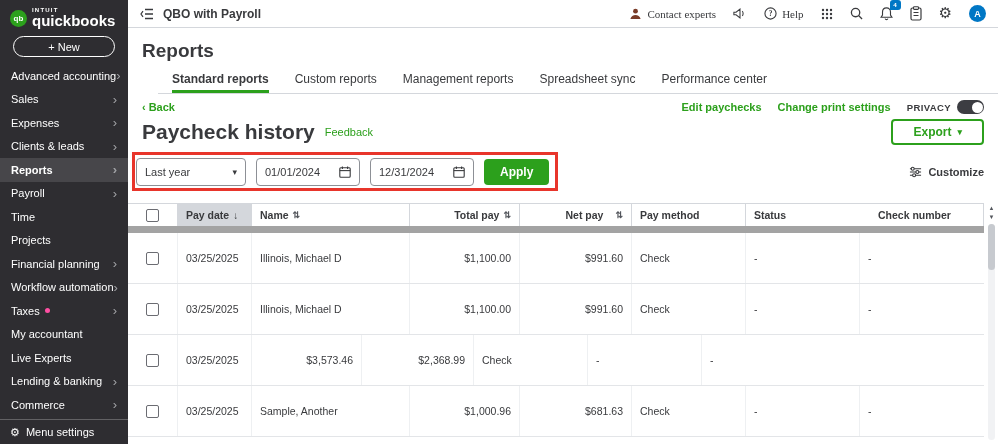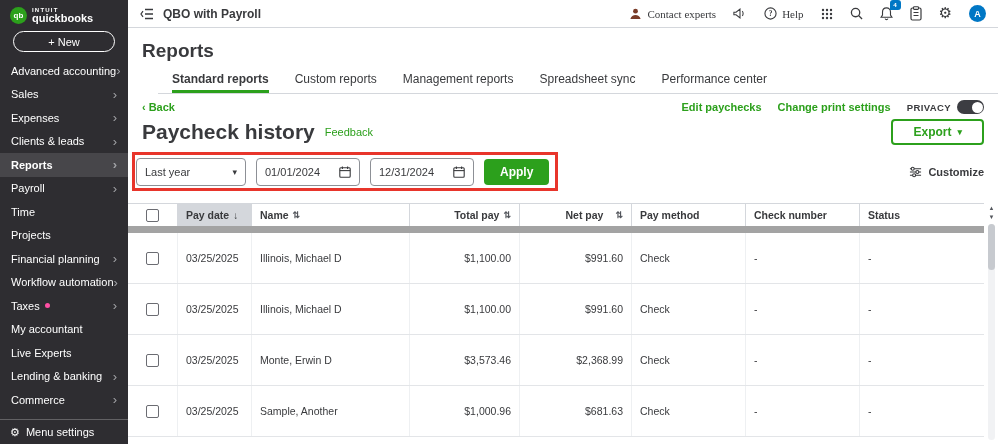--- a/index.html
+++ b/index.html
@@ -5,21 +5,21 @@
   * { margin:0; padding:0; box-sizing:border-box; }
   html,body { width:998px; height:444px; }
   body { font-family:"Liberation Sans",sans-serif; color:#393a3d; background:#fff; overflow:hidden; }
   .page { position:relative; width:998px; height:444px; }
 
   
   .sidebar { position:absolute; left:0; top:0; width:128px; height:444px; background:#2e2d31; color:#fff; z-index:10; }
   .brand { display:flex; align-items:center; gap:5px; padding:7px 10px 3px; cursor:pointer; }
   .qb-logo { width:17px; height:17px; border-radius:50%; background:#2ca01c; color:#fff; font-size:8px; font-weight:bold; display:flex; align-items:center; justify-content:center; }
   .brand-top { font-size:6px; letter-spacing:1.2px; font-weight:700; }
-  .brand-name { font-size:11px; font-weight:700; margin-top:-1px; }
+  .brand-name { font-size:15px; font-weight:700; margin-top:-1px; }
   .new-btn { display:block; margin:4px auto 7px; width:102px; height:21px; background:transparent; border:1px solid #fff; color:#fff; border-radius:11px; font-size:11px; font-family:inherit; cursor:pointer; }
   .nav-item { height:23.5px; display:flex; align-items:center; padding:0 11px; font-size:11px; cursor:pointer; }
   .nav-item .lbl { white-space:nowrap; }
   .nav-item .spacer { flex:1; }
   .nav-item .chev { color:#a0a1a5; font-size:13px; line-height:1; }
   .nav-item.active { background:rgba(255,255,255,0.12); font-weight:700; }
   .dot { width:5px; height:5px; border-radius:50%; background:#ff4fa3; margin-left:5px; }
   .sidebar-footer { position:absolute; bottom:0; left:0; right:0; height:25px; border-top:1px solid rgba(255,255,255,0.25); display:flex; align-items:center; gap:6px; padding:0 10px; font-size:11px; cursor:pointer; }
   .gear-sm { font-size:11px; line-height:1; }
 
@@ -360,25 +360,25 @@
           <span>Total pay</span>
           <span class="sort-b">⇅</span>
         </div>
         <div class="c c4">
           <span>Net pay</span>
           <span class="sort-b">⇅</span>
         </div>
         <div class="c c5">
             <span>Pay method</span>
           </div>
+        <div class="c c7">
+            <span>Status</span>
+          </div>
         <div class="c c6">
             <span>Check number</span>
-          </div>
-        <div class="c c7">
-            <span>Status</span>
           </div>
       </div>
 
       <div class="trow">
         <div class="c c0">
             <span class="checkbox"></span>
           </div>
         <div class="c c1">03/25/2025</div>
         <div class="c c2">Illinois, Michael D</div>
         <div class="c c3">$1,100.00</div>
@@ -399,21 +399,20 @@
         <div class="c c5">Check</div>
         <div class="c c6">-</div>
         <div class="c c7">-</div>
       </div>
 
       <div class="trow">
         <div class="c c0">
             <span class="checkbox"></span>
           </div>
         <div class="c c1">03/25/2025</div>
-        <div class="c c2">Monte, Erwin D</div>
         <div class="c c3">$3,573.46</div>
         <div class="c c4">$2,368.99</div>
         <div class="c c5">Check</div>
         <div class="c c6">-</div>
         <div class="c c7">-</div>
       </div>
 
       <div class="trow">
         <div class="c c0">
             <span class="checkbox"></span>

